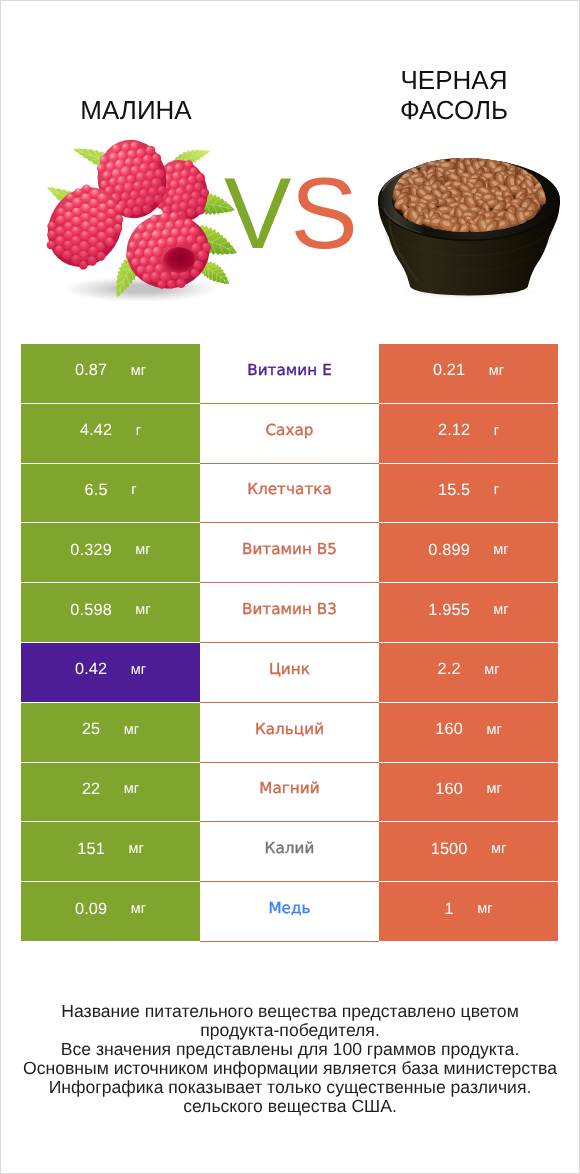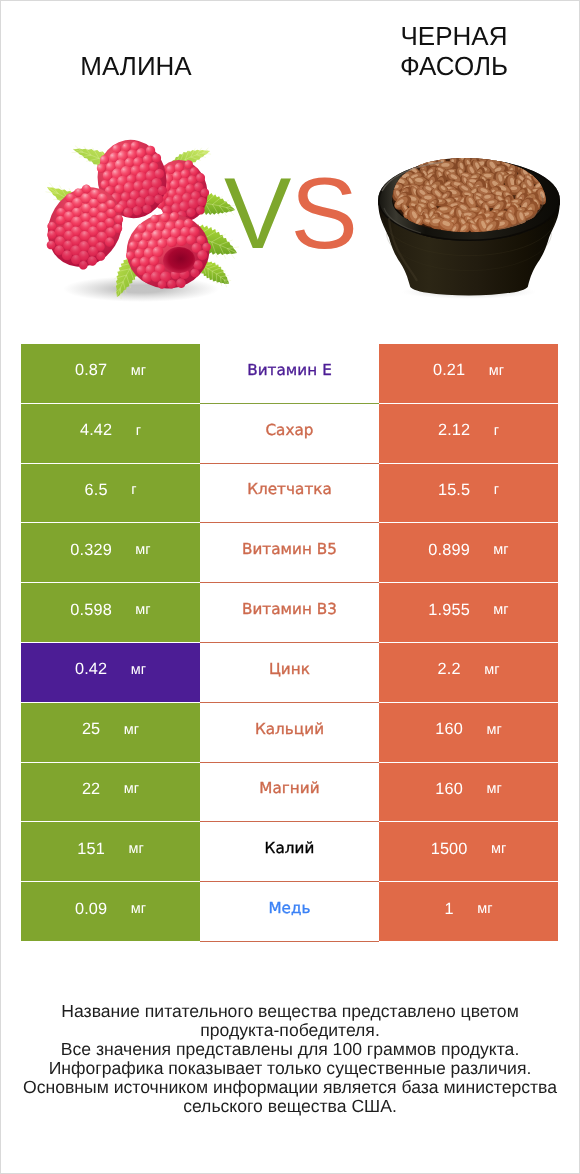--- a/index.html
+++ b/index.html
@@ -1,20 +1,20 @@
 <!DOCTYPE html>
 <html><head>
 <meta charset="utf-8">
 <title>Малина vs Черная фасоль</title>
 <style>
 html,body{margin:0;padding:0;background:#fff;}
 body{width:580px;height:1174px;font-family:"Liberation Sans",sans-serif;
       -webkit-font-smoothing:antialiased;text-rendering:geometricPrecision;}
 #page{position:relative;width:578px;height:1172px;border:1px solid #d9d9d9;background:#fff;overflow:hidden;}
-.title{position:absolute;text-align:center;font-size:26px;line-height:29.5px;color:#111;font-weight:400;white-space:pre-line;}
+.title{position:absolute;text-align:center;font-size:26px;line-height:29.5px;color:#111;font-weight:400;white-space:pre-line;margin-top:44px;}
 #title-left{left:-2px;top:51px;width:250px;padding-left:12px;}
 #title-right{left:328px;top:21px;width:250px;}
 #vs{position:absolute;left:223px;top:163px;font-size:101px;line-height:101px;letter-spacing:-1px;}
 #vs span{font-weight:400;}
 #art{position:absolute;left:0;top:0;width:578px;height:330px;}
 #table{position:absolute;left:20px;top:343px;width:537px;}
 .row{display:flex;width:537px;height:59.8px;}
 .cell{width:179px;box-sizing:border-box;display:flex;align-items:center;justify-content:center;padding-bottom:5px;gap:20px;}
 .cell-left{color:#fff;border-bottom:1.6px solid #fff;}
 .cell-right{color:#fff;border-bottom:1.6px solid #fff;}
@@ -1473,21 +1473,21 @@
           <span class="val">160</span>
           <span class="unit">мг</span>
         </div>
       </div>
 <div class="row">
         <div class="cell cell-left" style="background: rgb(128, 165, 46);">
           <span class="val">151</span>
           <span class="unit">мг</span>
         </div>
         <div class="cell cell-mid" style="border-bottom: 1px solid rgb(205, 106, 77);">
-          <span class="nutrient" style="color: #000000;">Калий</span>
+          <span class="nutrient" style="color: #737373;">Калий</span>
         </div>
         <div class="cell cell-right" style="background: rgb(224, 106, 72);">
           <span class="val">1500</span>
           <span class="unit">мг</span>
         </div>
       </div>
 <div class="row">
         <div class="cell cell-left" style="background: rgb(128, 165, 46);">
           <span class="val">0.09</span>
           <span class="unit">мг</span>
@@ -1498,17 +1498,17 @@
         <div class="cell cell-right" style="background: rgb(224, 106, 72);">
           <span class="val">1</span>
           <span class="unit">мг</span>
         </div>
       </div>
 </div>
 <div id="footer">
 <div>Название питательного вещества представлено цветом</div>
 <div>продукта-победителя.</div>
 <div>Все значения представлены для 100 граммов продукта.</div>
+<div>Основным источником информации является база министерства</div>
 <div>Инфографика показывает только существенные различия.</div>
-<div>Основным источником информации является база министерства</div>
 <div>сельского вещества США.</div>
 </div>
 </div>
 
 </body></html>

